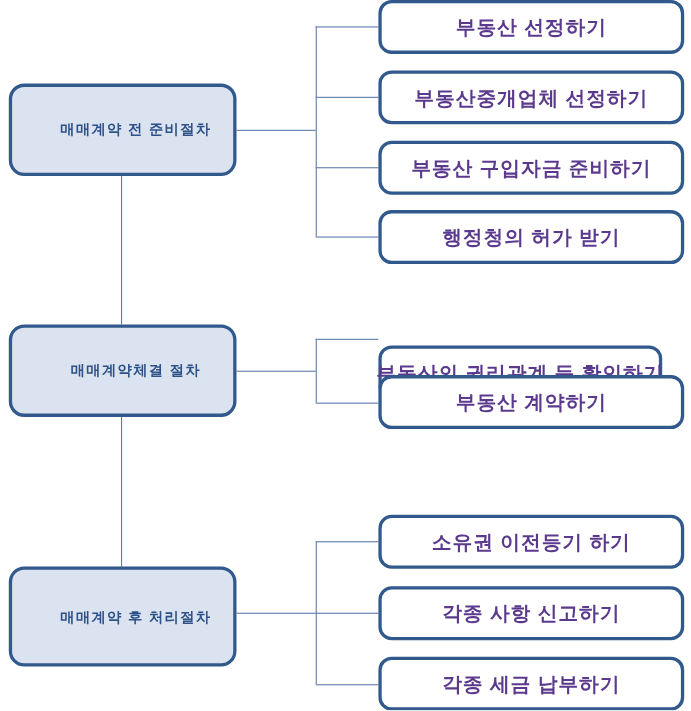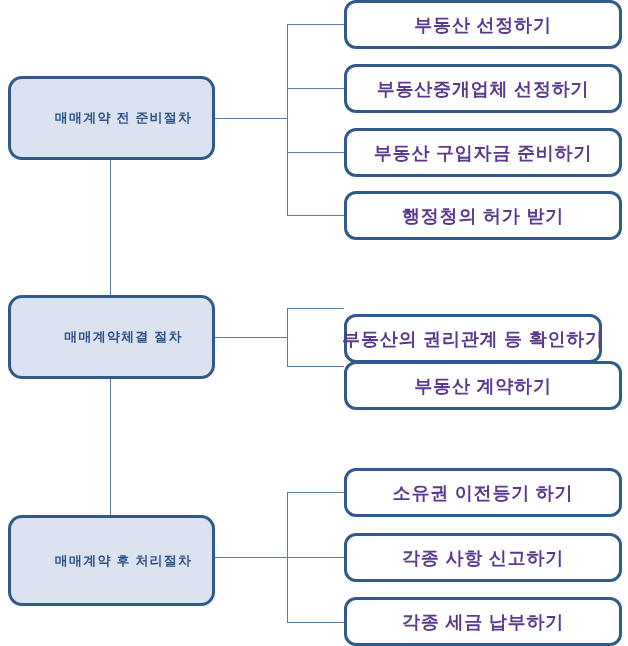--- a/index.html
+++ b/index.html
@@ -114,21 +114,21 @@
 
   <div class="conn-h" style="left:215px; top:337px; width:72px;"></div>
   <div class="conn-v" style="left:287px; top:308px; height:58px;"></div>
 
   <div class="conn-h" style="left:287px; top:308px; width:57px;"></div>
   <div class="conn-h" style="left:287px; top:366px; width:57px;"></div>
 
   <div class="child-box" style="left:344px; top:284px; width:258px; height:49px;margin-top:30px;">
     <span class="child-label">부동산의 권리관계 등 확인하기</span>
   </div>
-  <div class="child-box" style="left:344px; top:361px; width:278px; height:49px;">
+  <div class="child-box" style="left:344px; top:341px; width:278px; height:49px;">
     <span class="child-label">부동산 계약하기</span>
   </div>
 
   <div class="parent-box" style="left:8px; top:515px; width:207px; height:91px;">
     <span class="parent-label">매매계약 후 처리절차</span>
   </div>
 
   <div class="conn-h" style="left:215px; top:557px; width:72px;"></div>
   <div class="conn-v" style="left:287px; top:492px; height:130px;"></div>
 

